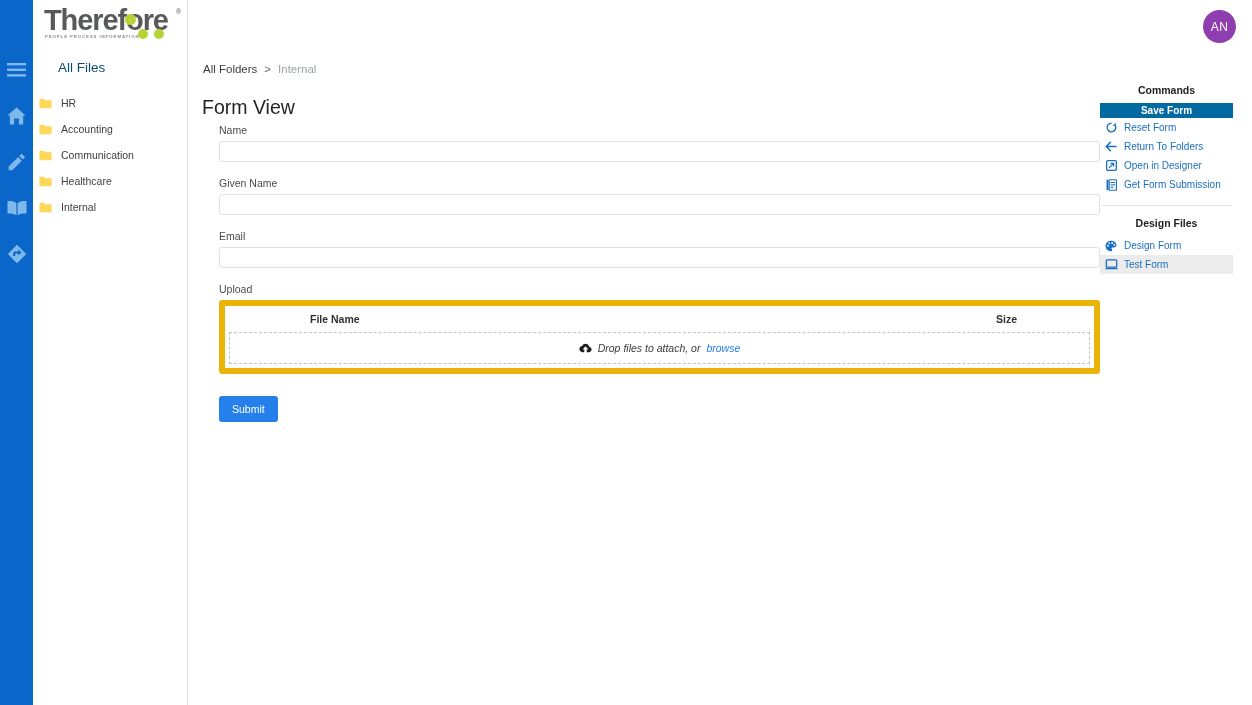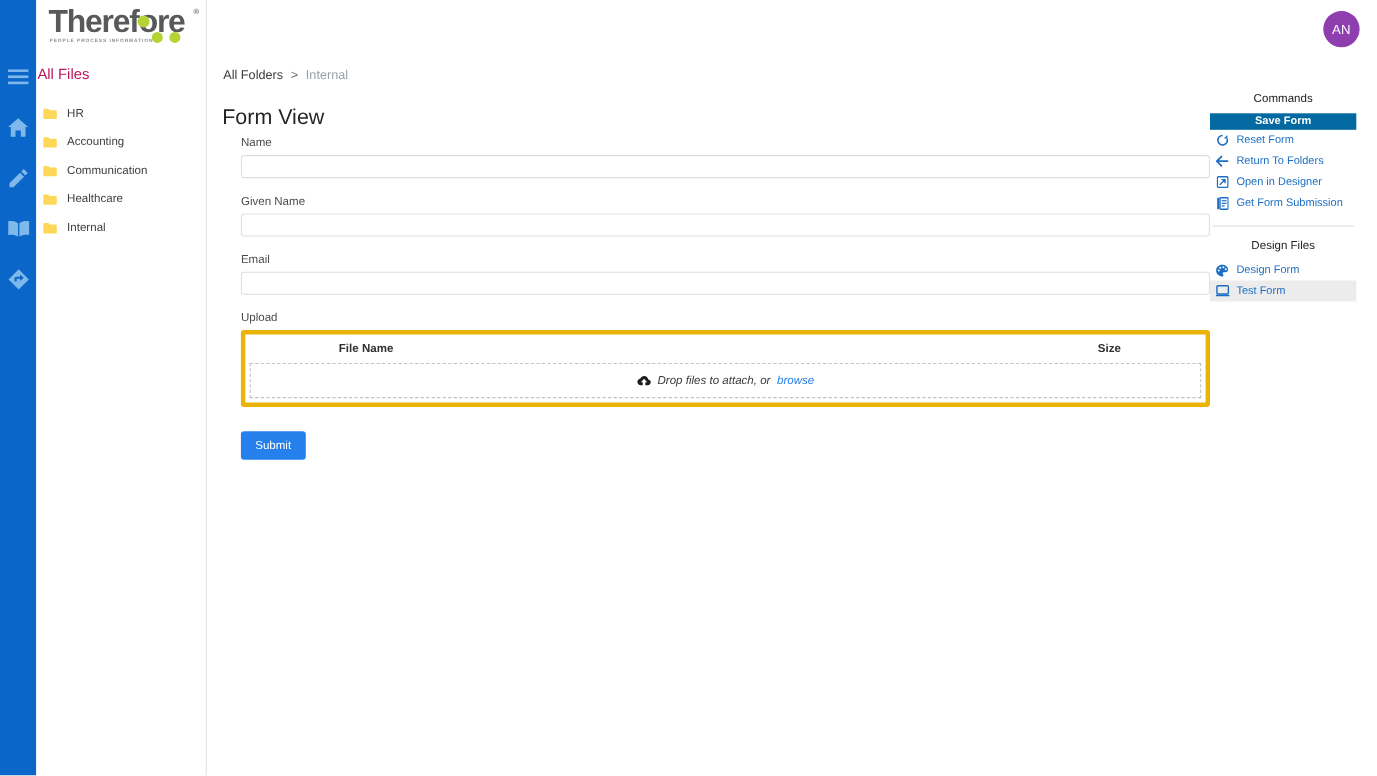--- a/index.html
+++ b/index.html
@@ -93,23 +93,23 @@
   .logo-o-dot {
     position: absolute;
     left: 85px; top: 12px;
     width: 11px; height: 11px;
     border-radius: 50%;
     background: #b5d334;
   }
 
   .allfiles {
     position: absolute;
-    left: 1px; top: 60px;
+    left: 25px; top: 60px;
     font-size: 13.5px;
-    color: #be185d;
+    color: #0c4a6e;
   }
   .folder-list {
     position: absolute;
     left: 0; top: 90px;
     width: 187px;
   }
   .folder-item {
     display: flex;
     align-items: center;
     height: 26px;
@@ -191,21 +191,21 @@
     color: #333;
     padding: 0 7px;
     outline: none;
     display: block;
     margin-bottom: 15px;
   }
 
   
   .upload-box {
     width: 881px;
-    border: 4px solid #eab308;
+    border: 6px solid #eab308;
     border-radius: 3px;
     background: #ffffff;
     margin-top: 1px;
   }
   .upload-head {
     display: flex;
     align-items: center;
     height: 26px;
     font-size: 10.5px;
     font-weight: bold;
@@ -243,21 +243,21 @@
 
   
   .cmdpanel {
     position: absolute;
     right: 19px; top: 84px;
     width: 133px;
   }
   .cmd-title {
     text-align: center;
     font-size: 10.5px;
-    font-weight: normal;
+    font-weight: bold;
     color: #222;
     margin-bottom: 7px;
   }
   .cmd-primary {
     background: #0369a1;
     color: #ffffff;
     font-size: 10px;
     font-weight: bold;
     height: 15px;
     line-height: 15px;

